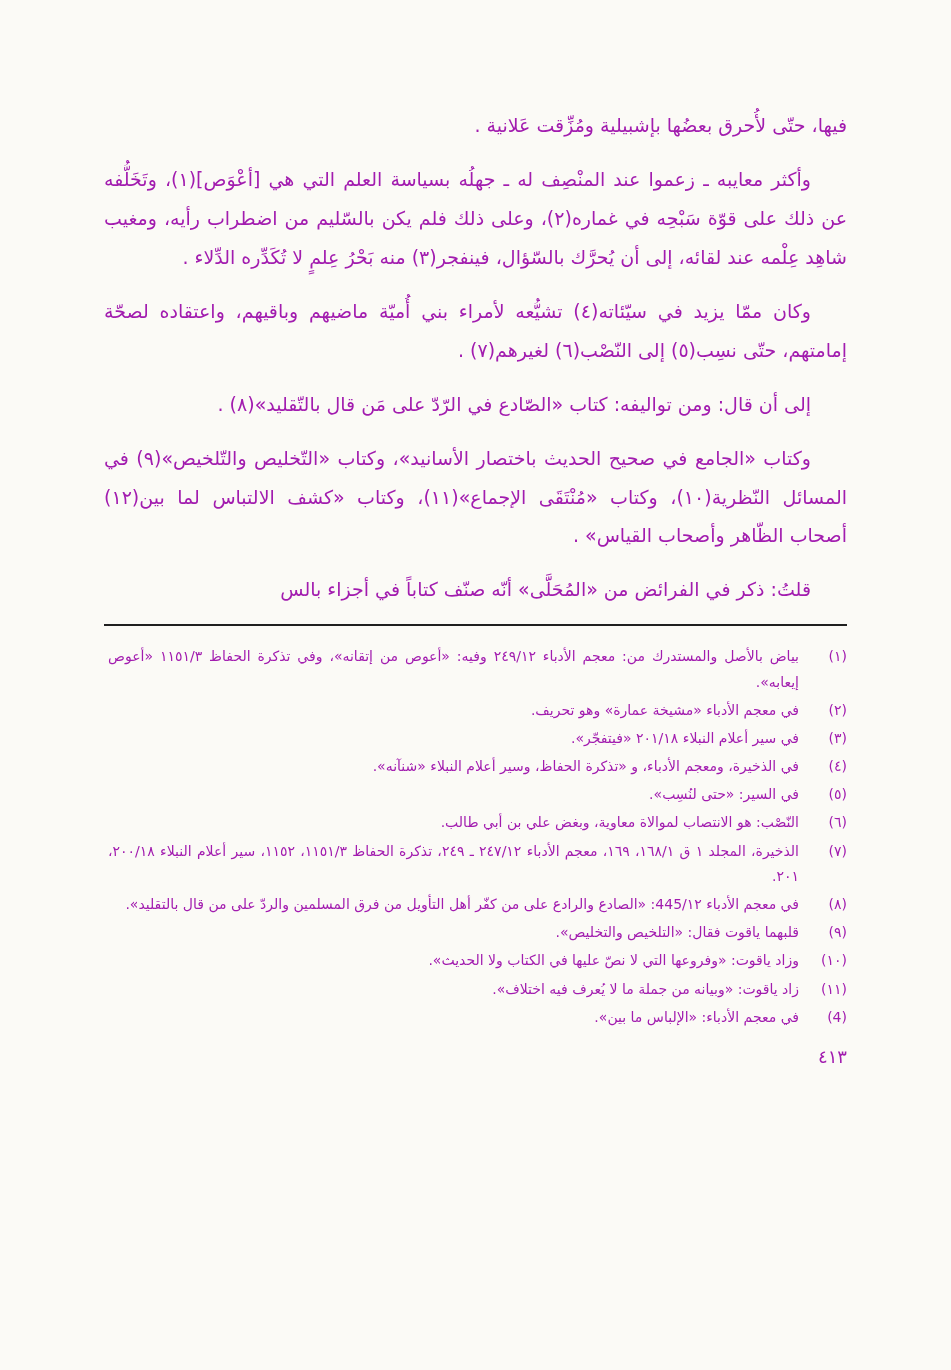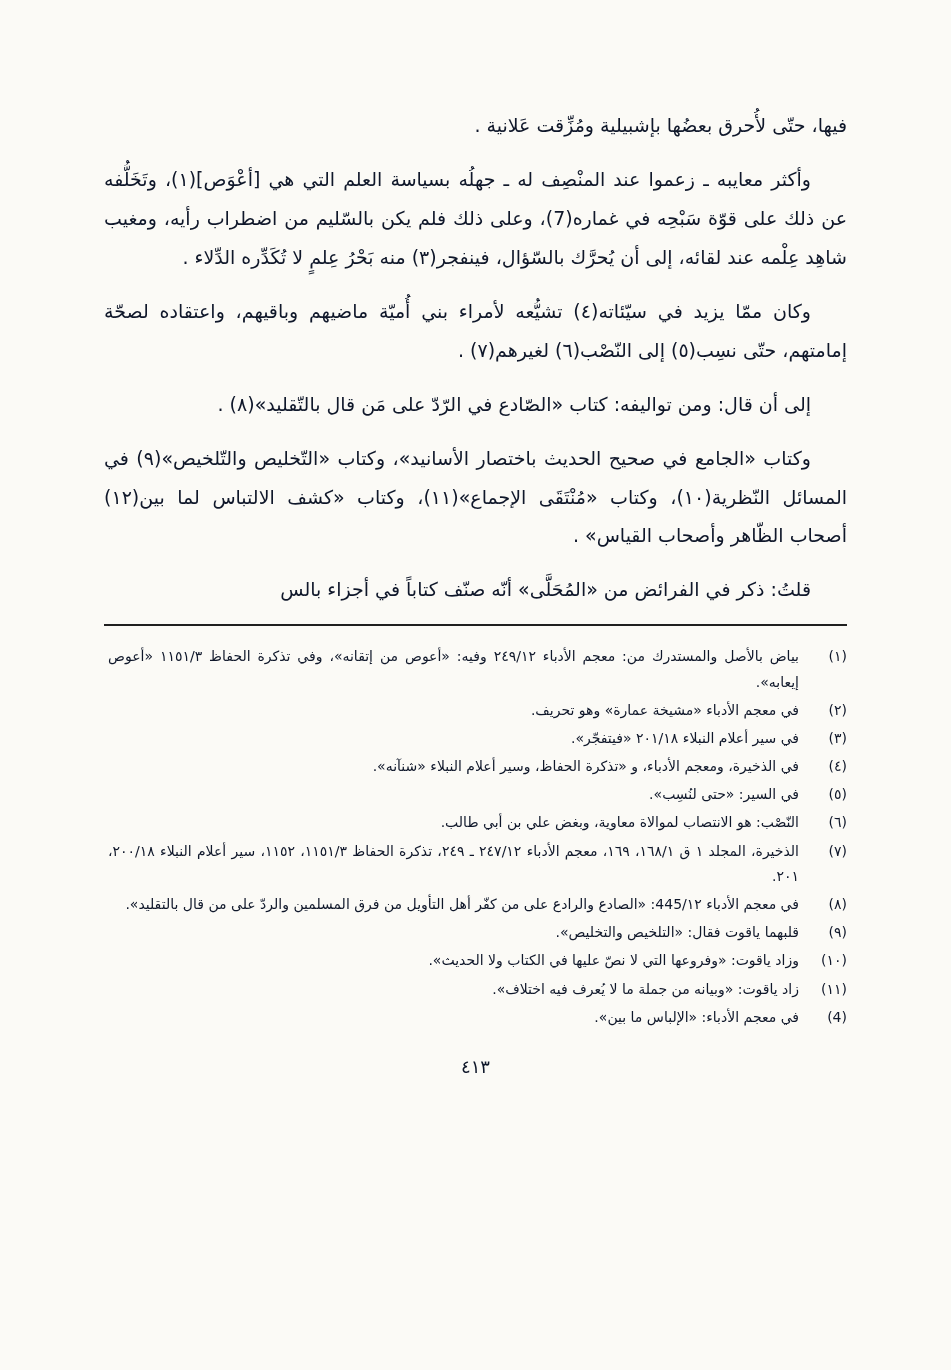--- a/index.html
+++ b/index.html
@@ -7,21 +7,21 @@
     padding: 0;
     background: #f6f5f1;
     font-family: "DejaVu Sans", sans-serif;
   }
   .page {
     position: relative;
     width: 951px;
     height: 1370px;
     margin: 0 auto;
     background: #fbfaf6;
-    color: #0f172a;
+    color: #a21caf;
     box-sizing: border-box;
     padding: 106px 104px 0 104px;
     direction: rtl;
     overflow: hidden;
   }
   .body-text {
     font-size: 19px;
     line-height: 2.05;
   }
   .para {
@@ -51,34 +51,34 @@
     min-width: 48px;
     text-align: right;
     white-space: nowrap;
   }
   .fn-text {
     flex: 1;
     text-align: justify;
     padding-left: 4px;
   }
   .page-number {
-    text-align: center;
+    text-align: right;
     font-size: 18px;
-    margin-top: 26px;
+    margin-top: 16px;
     letter-spacing: 2px;
   }
 </style>
 </head>
 <body>
 
 <div class="page">
 
   <main class="body-text">
     <p class="para no-indent">فيها، حتّى لأُحرق بعضُها بإشبيلية ومُزِّقت عَلانية .</p>
-    <p class="para">وأكثر معايبه ـ زعموا عند المنْصِف له ـ جهلُه بسياسة العلم التي هي [أعْوَص](١)، وتَخَلُّفه عن ذلك على قوّة سَبْحِه في غماره(7)، وعلى ذلك فلم يكن بالسّليم من اضطراب رأيه، ومغيب شاهِد عِلْمه عند لقائه، إلى أن يُحرَّك بالسّؤال، فينفجر(٣) منه بَحْرُ عِلمٍ لا تُكَدِّره الدِّلاء .</p>
+    <p class="para">وأكثر معايبه ـ زعموا عند المنْصِف له ـ جهلُه بسياسة العلم التي هي [أعْوَص](١)، وتَخَلُّفه عن ذلك على قوّة سَبْحِه في غماره(٢)، وعلى ذلك فلم يكن بالسّليم من اضطراب رأيه، ومغيب شاهِد عِلْمه عند لقائه، إلى أن يُحرَّك بالسّؤال، فينفجر(٣) منه بَحْرُ عِلمٍ لا تُكَدِّره الدِّلاء .</p>
     <p class="para">وكان ممّا يزيد في سيّئاته(٤) تشيُّعه لأمراء بني أُميّة ماضيهم وباقيهم، واعتقاده لصحّة إمامتهم، حتّى نسِب(٥) إلى النّصْب(٦) لغيرهم(٧) .</p>
     <p class="para">إلى أن قال: ومن تواليفه: كتاب «الصّادع في الرّدّ على مَن قال بالتّقليد»(٨) .</p>
     <p class="para">وكتاب «الجامع في صحيح الحديث باختصار الأسانيد»، وكتاب «التّخليص والتّلخيص»(٩) في المسائل النّظرية(١٠)، وكتاب «مُنْتَقَى الإجماع»(١١)، وكتاب «كشف الالتباس لما بين(١٢) أصحاب الظّاهر وأصحاب القياس» .</p>
     <p class="para">قلتُ: ذكر في الفرائض من «المُحَلَّى» أنّه صنّف كتاباً في أجزاء بالس</p>
   </main>
 
   <hr class="footnote-rule">
 
   <section class="footnotes">
     <div class="footnote">

